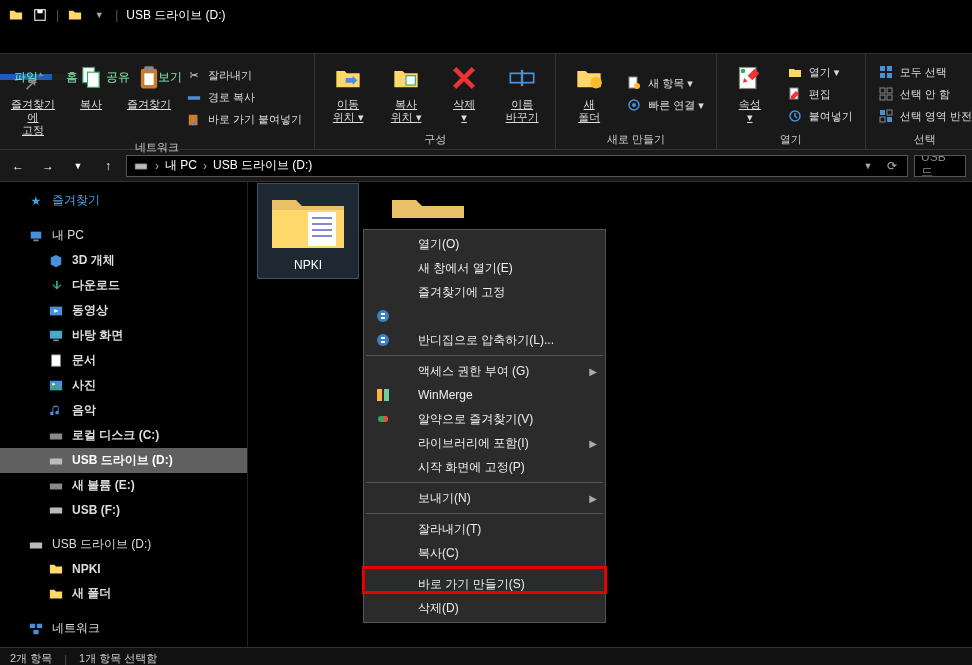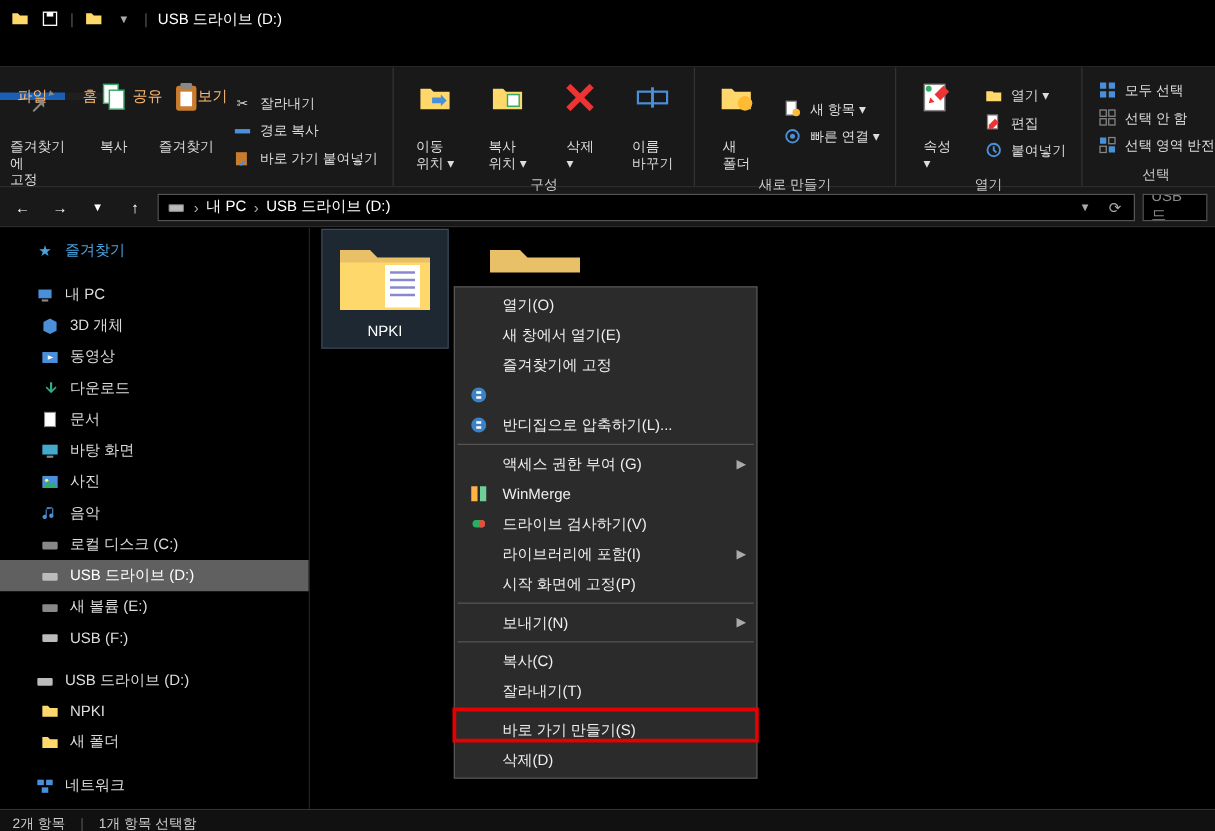--- a/index.html
+++ b/index.html
@@ -24,21 +24,21 @@
     .titlebar .divider { color: #555; }
     .menutabs {
       height: 24px;
       background: #000;
       display: flex;
       align-items: stretch;
       border-bottom: 1px solid #333;
     }
     .menutab {
       padding: 3px 14px;
-      color: #fdba74;
+      color: #86efac;
       display: flex;
       align-items: center;
       margin-top: 44px;
     }
     .menutab.file { background: #1a5fb4; }
     .menutab.active { background: #1f1f1f; }
     .ribbon {
       height: 96px;
       background: #191919;
       display: flex;
@@ -54,21 +54,21 @@
     .ribbon-group-label { text-align: center; color: #ccc; font-size: 11px; padding-top: 2px;}
     .rbtn-large {
       display: flex;
       flex-direction: column;
       align-items: center;
       justify-content: flex-start;
       width: 50px;
       padding-top: 4px;
     }
     .rbtn-large .ricon { width: 32px; height: 32px; display: flex; align-items: center; justify-content: center;}
-    .rbtn-large .rlabel { font-size: 11px; text-align: left; line-height: 1.2; margin-top: 18px; color: #ddd;}
+    .rbtn-large .rlabel { font-size: 11px; text-align: center; line-height: 1.2; margin-top: 4px; color: #ddd; text-decoration: underline;}
     .rbtn-stack { display: flex; flex-direction: column; gap: 2px; justify-content: center; padding: 2px 0;}
     .rbtn-small { display: flex; align-items: center; gap: 6px; font-size: 11px; color: #ddd; padding: 2px 4px; white-space: nowrap;}
     .rbtn-small .sicon { width: 16px; height: 16px; display:flex; align-items:center; justify-content:center;}
     .addrbar {
       height: 32px;
       background: #191919;
       border-bottom: 1px solid #333;
       display: flex;
       align-items: center;
       padding: 0 6px;
@@ -112,21 +112,21 @@
       padding: 6px 0;
     }
     .tree-item {
       display: flex;
       align-items: center;
       gap: 8px;
       padding: 4px 10px 4px 20px;
       color: #ddd;
     }
     .tree-item.l1 { padding-left: 28px; }
-    .tree-item.l2 { padding-left: 32px; }
+    .tree-item.l2 { padding-left: 48px; font-weight: bold; }
     .tree-item.star { color: #4aa3df; }
     .tree-item.selected { background: #606060; color:#fff;}
     .tree-spacer { height: 10px; }
     .ticon { width:16px; height:16px; display:flex; align-items:center; justify-content:center;}
     .filepane {
       flex: 1;
       background: #000;
       position: relative;
       padding: 10px 10px;
     }
@@ -164,21 +164,21 @@
       z-index: 100;
       padding: 2px 0;
     }
     .cm-item {
       display: flex;
       align-items: center;
       padding: 4px 8px 4px 10px;
       color: #eee;
       font-size: 12px;
       height: 24px;
-      gap: 10px;
+      gap: 26px;
     }
     .cm-icon { width: 18px; height:18px; display:flex; align-items:center; justify-content:center;}
     .cm-label { flex:1; }
     .cm-arrow { color:#aaa; font-size:10px;}
     .cm-sep { height:1px; background:#555; margin: 3px 2px;}
     .cm-highlightbox {
       position: absolute;
       border: 3px solid #e60000;
       pointer-events: none;
     }
@@ -492,50 +492,50 @@
         <span class="ticon">
           <svg width="14" height="14" viewBox="0 0 16 16">
             <path fill="#4a90d9" d="M8 1l6 3v8l-6 3-6-3V4z"></path>
           </svg>
         </span>
         <span>3D 개체</span>
       </div>
     <div class="tree-item l2">
         <span class="ticon">
           <svg width="14" height="14" viewBox="0 0 16 16">
+            <path fill="#3a8" d="M8 2v7l-3-3-1 1 5 5 5-5-1-1-3 3V2z"></path>
+          </svg>
+        </span>
+        <span>다운로드</span>
+      </div>
+    <div class="tree-item l2">
+        <span class="ticon">
+          <svg width="14" height="14" viewBox="0 0 16 16">
             <rect x="1" y="3" width="14" height="10" fill="#4a90d9"></rect>
             <path fill="#fff" d="M6 6l5 2-5 2z"></path>
           </svg>
         </span>
         <span>동영상</span>
       </div>
     <div class="tree-item l2">
         <span class="ticon">
           <svg width="14" height="14" viewBox="0 0 16 16">
-            <path fill="#3a8" d="M8 2v7l-3-3-1 1 5 5 5-5-1-1-3 3V2z"></path>
-          </svg>
-        </span>
-        <span>다운로드</span>
-      </div>
-    <div class="tree-item l2">
-        <span class="ticon">
-          <svg width="14" height="14" viewBox="0 0 16 16">
-            <rect x="3" y="1" width="10" height="13" fill="#fff" stroke="#888"></rect>
-          </svg>
-        </span>
-        <span>문서</span>
-      </div>
-    <div class="tree-item l2">
-        <span class="ticon">
-          <svg width="14" height="14" viewBox="0 0 16 16">
             <rect x="1" y="2" width="14" height="9" fill="#4ac"></rect>
             <rect x="5" y="12" width="6" height="2" fill="#888"></rect>
           </svg>
         </span>
         <span>바탕 화면</span>
+      </div>
+    <div class="tree-item l2">
+        <span class="ticon">
+          <svg width="14" height="14" viewBox="0 0 16 16">
+            <rect x="3" y="1" width="10" height="13" fill="#fff" stroke="#888"></rect>
+          </svg>
+        </span>
+        <span>문서</span>
       </div>
     <div class="tree-item l2">
         <span class="ticon">
           <svg width="14" height="14" viewBox="0 0 16 16">
             <rect x="1" y="2" width="14" height="11" fill="#4a90d9"></rect>
             <circle cx="5" cy="6" r="1.5" fill="#ff5"></circle>
             <path fill="#3a6" d="M2 12l4-5 3 3 2-2 3 4z"></path>
           </svg>
         </span>
         <span>사진</span>
@@ -695,45 +695,45 @@
       </span>
       <span class="cm-label">WinMerge</span>
     </div>
   <div class="cm-item">
       <span class="cm-icon">
         <svg width="14" height="14">
           <rect x="2" y="4" width="10" height="6" rx="3" fill="#27ae60"></rect>
           <rect x="7" y="4" width="5" height="6" rx="3" fill="#e74c3c"></rect>
         </svg>
       </span>
-      <span class="cm-label">드라이브 검사하기(V)</span>
+      <span class="cm-label">알약으로 즐겨찾기(V)</span>
     </div>
   <div class="cm-item">
       <span class="cm-icon"></span>
       <span class="cm-label">라이브러리에 포함(I)</span>
       <span class="cm-arrow">▶</span>
     </div>
   <div class="cm-item">
       <span class="cm-icon"></span>
       <span class="cm-label">시작 화면에 고정(P)</span>
     </div>
   <div class="cm-sep"></div>
   <div class="cm-item">
       <span class="cm-icon"></span>
       <span class="cm-label">보내기(N)</span>
       <span class="cm-arrow">▶</span>
     </div>
   <div class="cm-sep"></div>
   <div class="cm-item">
       <span class="cm-icon"></span>
+      <span class="cm-label">잘라내기(T)</span>
+    </div>
+  <div class="cm-item">
+      <span class="cm-icon"></span>
       <span class="cm-label">복사(C)</span>
-    </div>
-  <div class="cm-item">
-      <span class="cm-icon"></span>
-      <span class="cm-label">잘라내기(T)</span>
     </div>
   <div class="cm-sep"></div>
   <div class="cm-item">
       <span class="cm-icon"></span>
       <span class="cm-label">바로 가기 만들기(S)</span>
     </div>
   <div class="cm-item">
       <span class="cm-icon"></span>
       <span class="cm-label">삭제(D)</span>
     </div>

